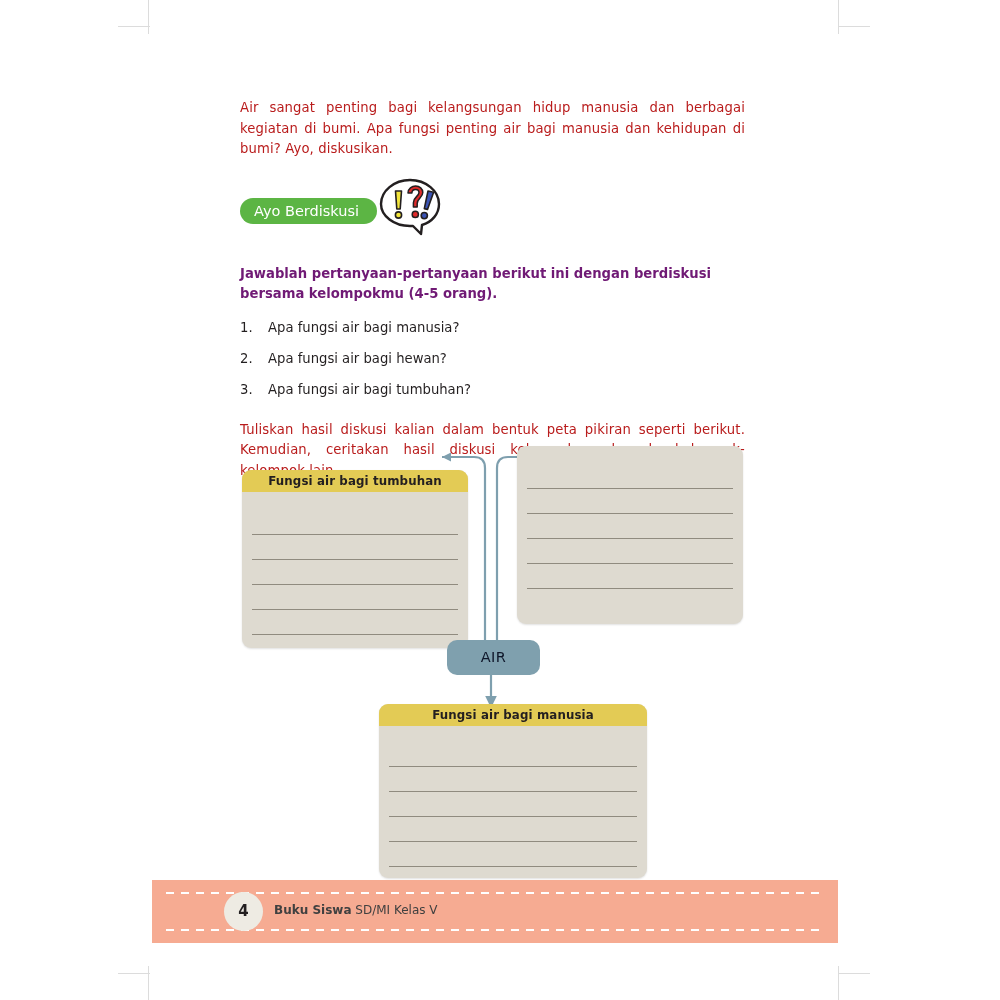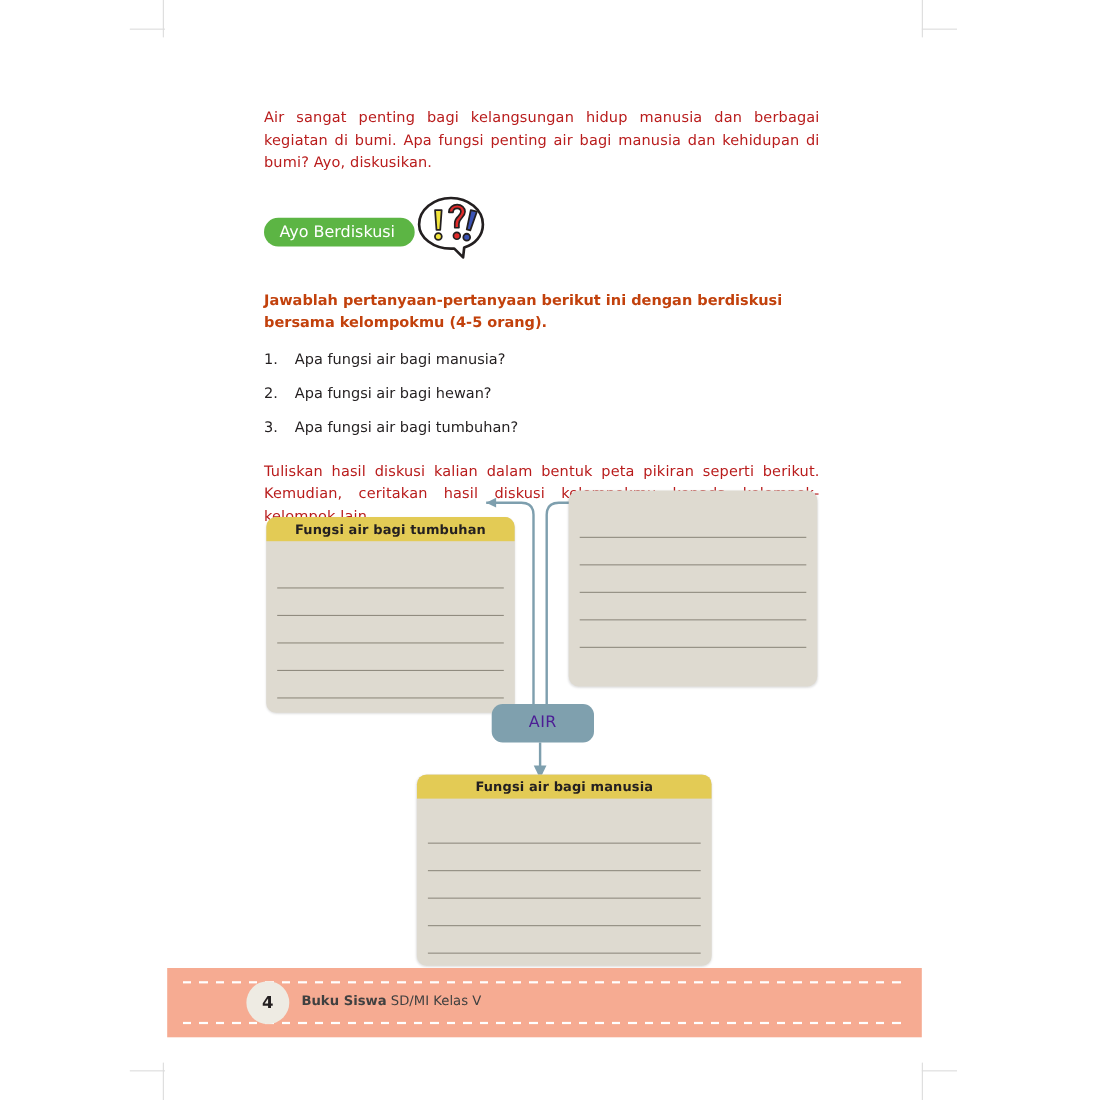--- a/index.html
+++ b/index.html
@@ -67,21 +67,21 @@
     left: 137px;
     top: -8px;
   }
 
   
   .heading-blue {
     margin-top: 28px;
     font-size: 13.2px;
     line-height: 20px;
     font-weight: bold;
-    color: #c2410c;
+    color: #701a75;
     width: 490px;
   }
 
   
   ol.qlist {
     margin-top: 14px;
     list-style: none;
   }
   ol.qlist li {
     position: relative;
@@ -140,21 +140,21 @@
   #node-manusia  { left: 137px; top: 258px; width: 268px; height: 174px; }
 
   #node-air {
     position: absolute;
     left: 205px;
     top: 194px;
     width: 93px;
     height: 35px;
     border-radius: 10px;
     background: #7fa0ae;
-    color: #4c1d95;
+    color: #0f172a;
     font-size: 14.5px;
     line-height: 35px;
     text-align: center;
     letter-spacing: 0.03em;
   }
 
   
   #footer {
     position: absolute;
     left: 152px;

